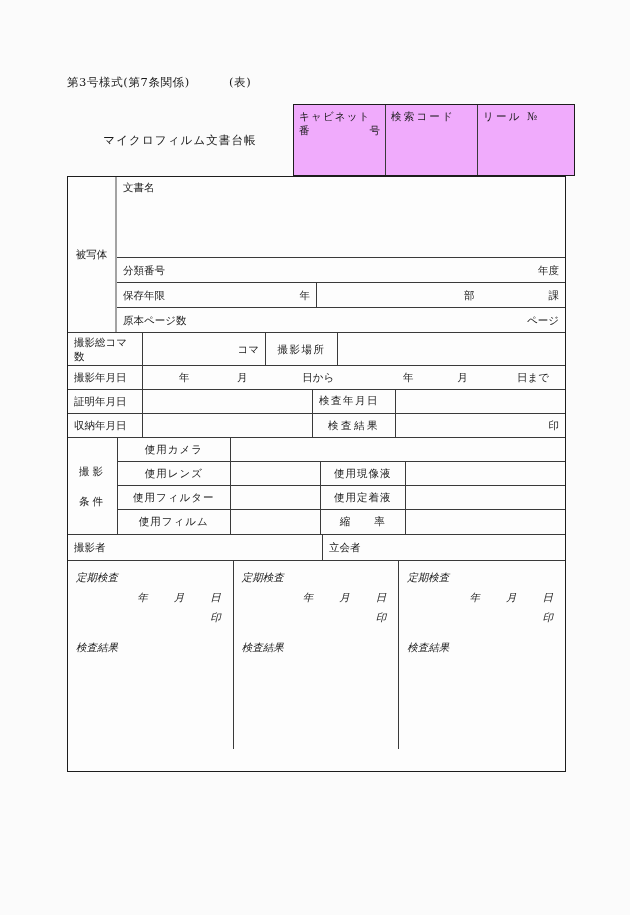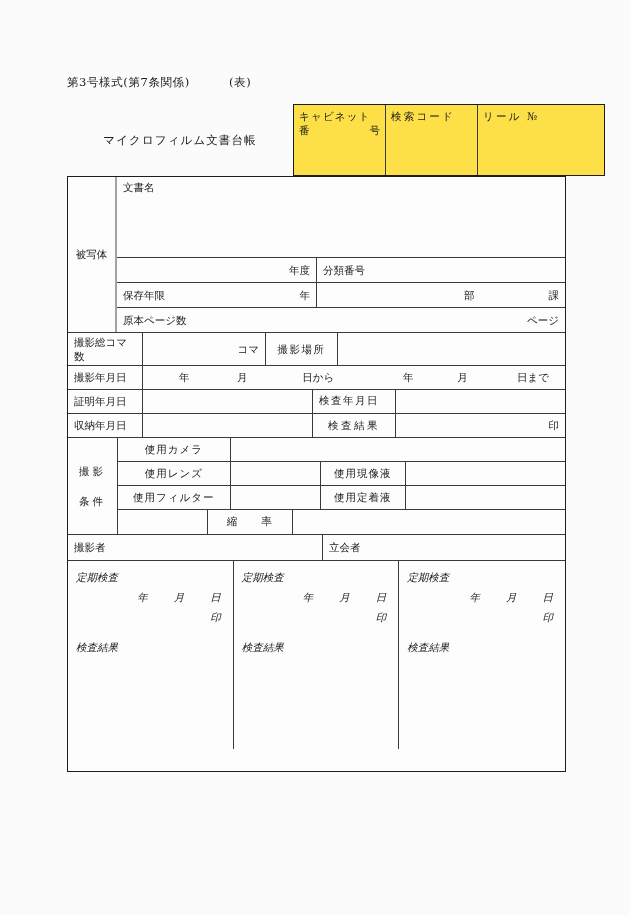--- a/index.html
+++ b/index.html
@@ -44,26 +44,26 @@
     display: flex;
     align-items: center;
     justify-content: center;
     font-size: 11.5px;
     letter-spacing: 1.1px;
     white-space: nowrap;
   }
   .header-boxes {
     position: absolute;
     left: 226px; top: 0;
-    width: 312px; height: 72px;
+    width: 282px; height: 72px;
     display: flex;
     border: 1px solid #1d1d1d;
     border-right-width: 1.4px;
     box-sizing: border-box;
-    background: #fde047;
+    background: #f0abfc;
   }
   .header-boxes > .hbox {
     box-sizing: border-box;
     border-right: 1px solid #3a3a3a;
     padding: 4px 5px 0 5px;
     font-size: 10.5px;
     line-height: 14px;
   }
   .header-boxes > .hbox:last-child { border-right: none; }
   .hbox-cabinet { width: 92px; }
@@ -241,27 +241,27 @@
 
     <div class="subject-rows">
 
       <div class="sr">
         <div class="cell docname-cell noborder-r">
           <span>文書名</span>
         </div>
       </div>
 
       <div class="sr">
+        <div class="cell class-cell v-center noborder-r">
+          <span>分類番号</span>
+        </div>
         <div class="cell year-cell r-align v-center">
           <div class="inline-spread" style="width:100%;justify-content:flex-end;">
             <span>年度</span>
           </div>
-        </div>
-        <div class="cell class-cell v-center noborder-r">
-          <span>分類番号</span>
         </div>
       </div>
 
       <div class="sr">
         <div class="cell keep-cell v-center">
           <div class="inline-spread" style="width:100%;">
             <span>保存年限</span>
             <span>年</span>
           </div>
         </div>
@@ -344,20 +344,21 @@
       </div>
 
       <div class="cr">
         <div class="cond-name">使用フィルター</div>
         <div class="cell" style="width:90px;"></div>
         <div class="cond-name" style="width:85px;">使用定着液</div>
         <div class="cell cond-val-wide noborder-r"></div>
       </div>
 
       <div class="cr">
+        <div class="cond-name">使用フィルム</div>
         <div class="cell" style="width:90px;"></div>
         <div class="cond-name" style="width:85px;">縮　　率</div>
         <div class="cell cond-val-wide noborder-r"></div>
       </div>
 
     </div>
   </div>
 
   <div class="row" style="height:26px;">
     <div class="cell shooter-cell v-center">

